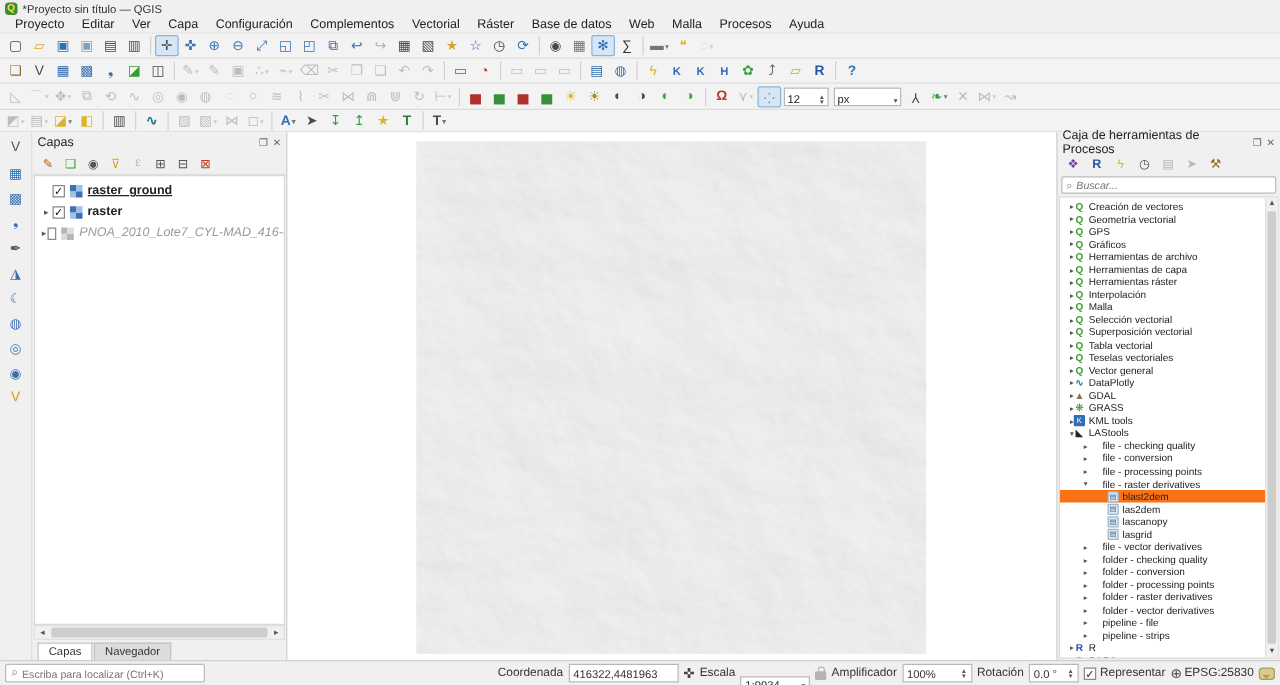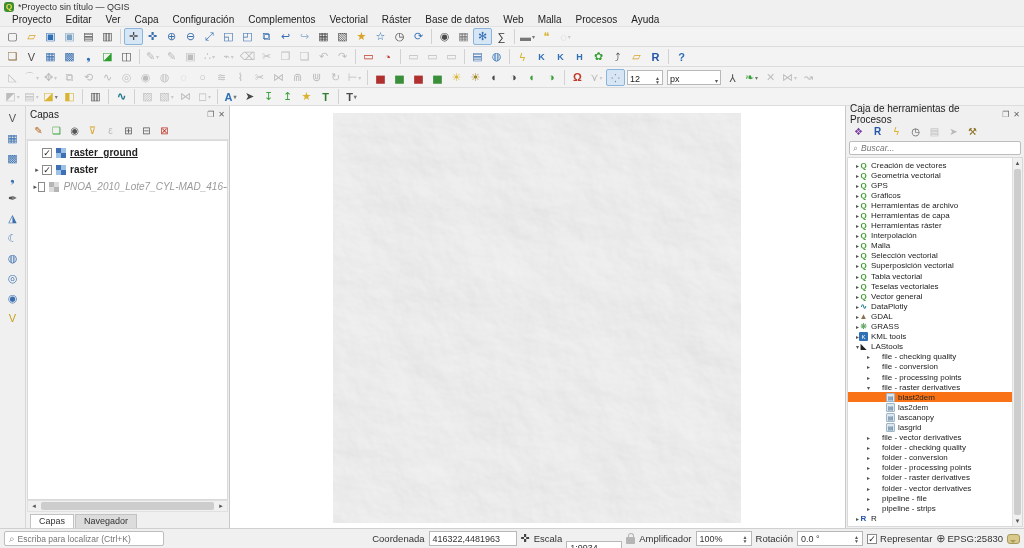--- a/index.html
+++ b/index.html
@@ -664,21 +664,21 @@
     <span>1:9934</span>
     <span class="cmbarrow">▾</span>
   </span>
   <span class="lock"></span>
   <span>Amplificador</span>
   <span class="sb-field sb-spin" style="width:56px">
     <span>100%</span>
     <span class="spinarrows">▲<br>▼</span>
   </span>
   <span>Rotación</span>
-  <span class="sb-field sb-spin" style="width:66px">
+  <span class="sb-field sb-spin" style="width:40px">
     <span>0.0 °</span>
     <span class="spinarrows">▲<br>▼</span>
   </span>
   <span class="sb-check">
     <span class="cb2">✓</span>
     <span>Representar</span>
   </span>
   <span class="epsg">
     <span class="sbicon">⊕</span>
     <span>EPSG:25830</span>

